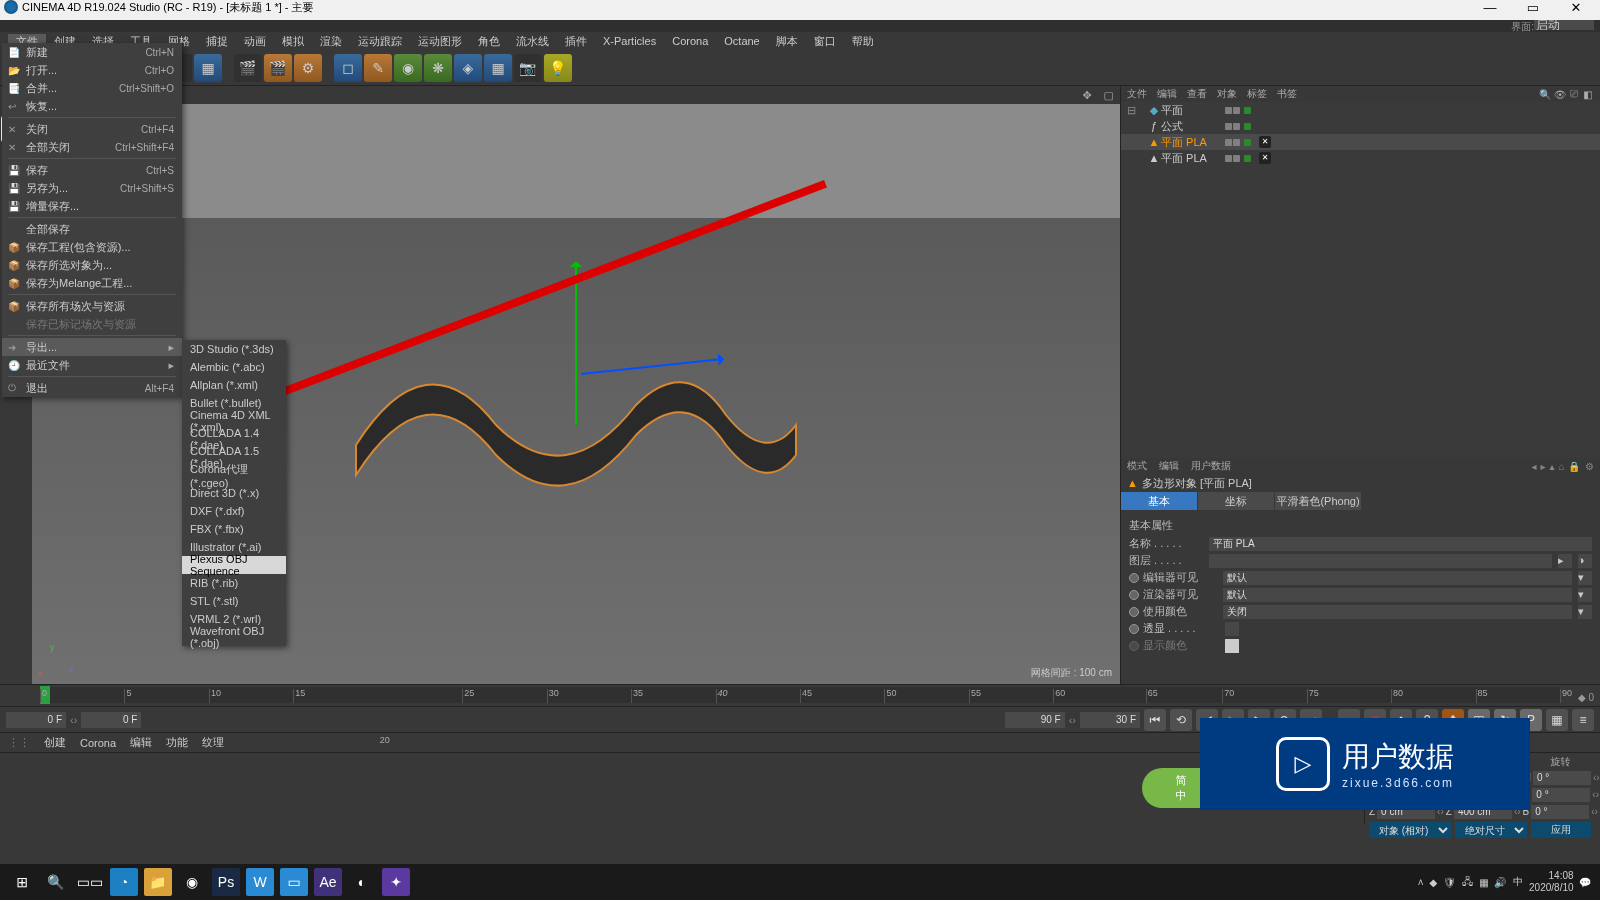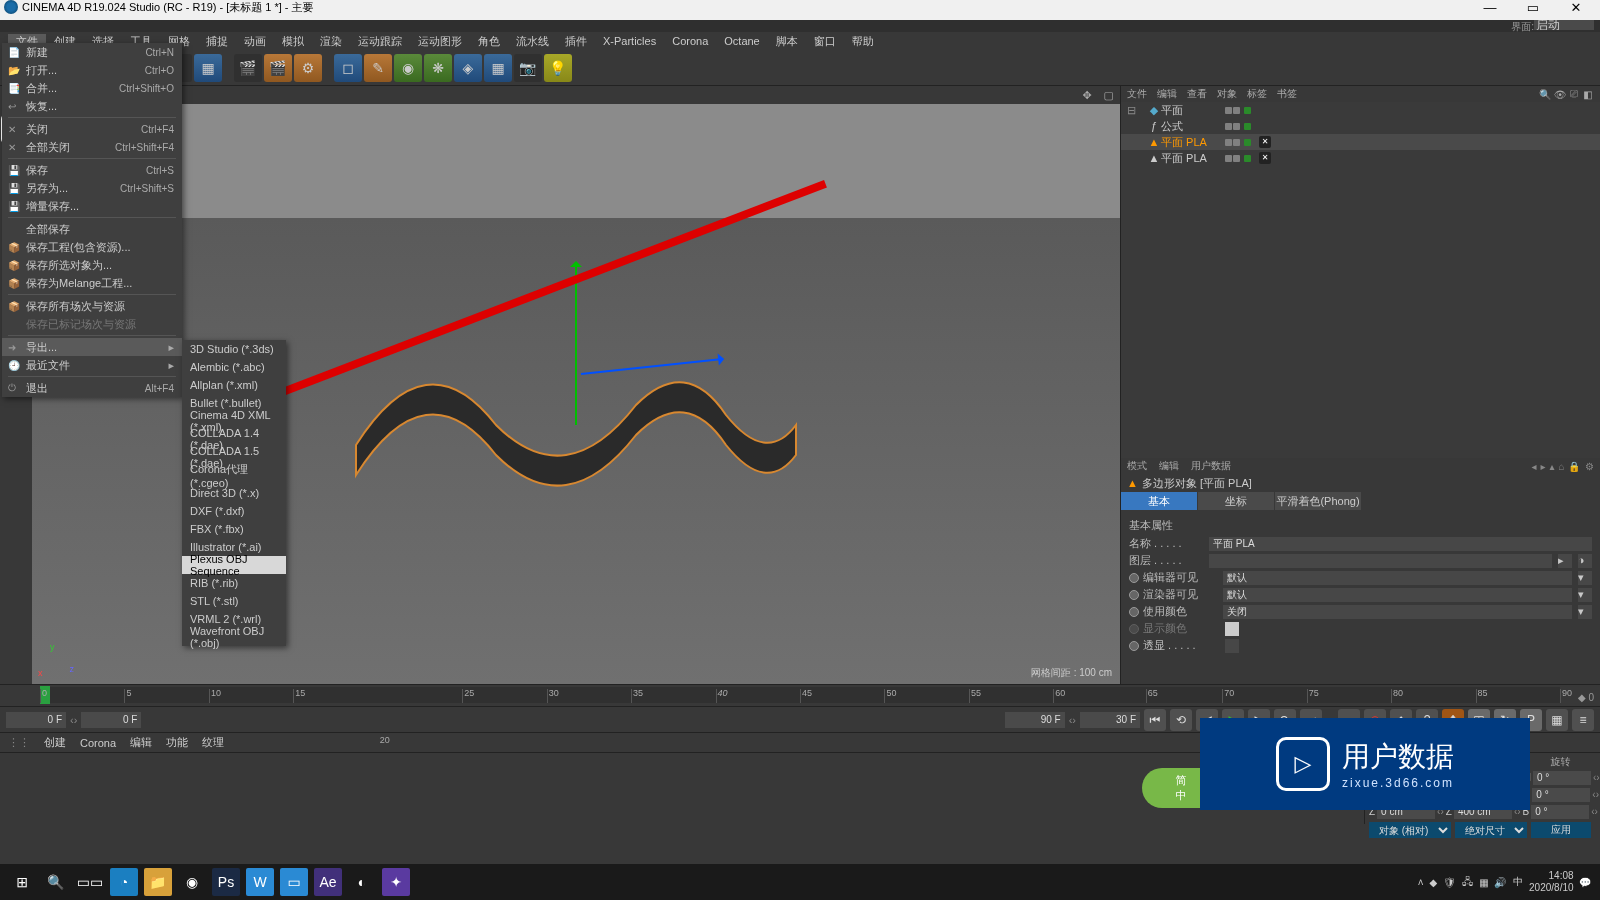--- a/index.html
+++ b/index.html
@@ -355,28 +355,28 @@
         <input value="默认" style="">
         <span class="sq">▾</span>
       </div>
       <div class="attr-row">
         <span class="dot2"></span>
         <span class="lab">使用颜色</span>
         <input value="关闭" style="">
         <span class="sq">▾</span>
       </div>
       <div class="attr-row">
+        <span class="dot2"></span>
+        <span class="lab">透显 . . . . .</span>
+        <span class="sq"></span>
+      </div>
+      <div class="attr-row">
         <span class="dot2" style="opacity:.4"></span>
         <span class="lab" style="color:#777">显示颜色</span>
         <span class="sq" style="background:#ccc"></span>
-      </div>
-      <div class="attr-row">
-        <span class="dot2"></span>
-        <span class="lab">透显 . . . . .</span>
-        <span class="sq"></span>
       </div>
     </div>
   </div>
 </div>
 
 <div class="file-menu" id="filemenu">
     <div class="fm-item">
       <span class="fi-icon">📄</span>
       <span class="fi-label">新建</span>
       <span class="fi-short">Ctrl+N</span>

